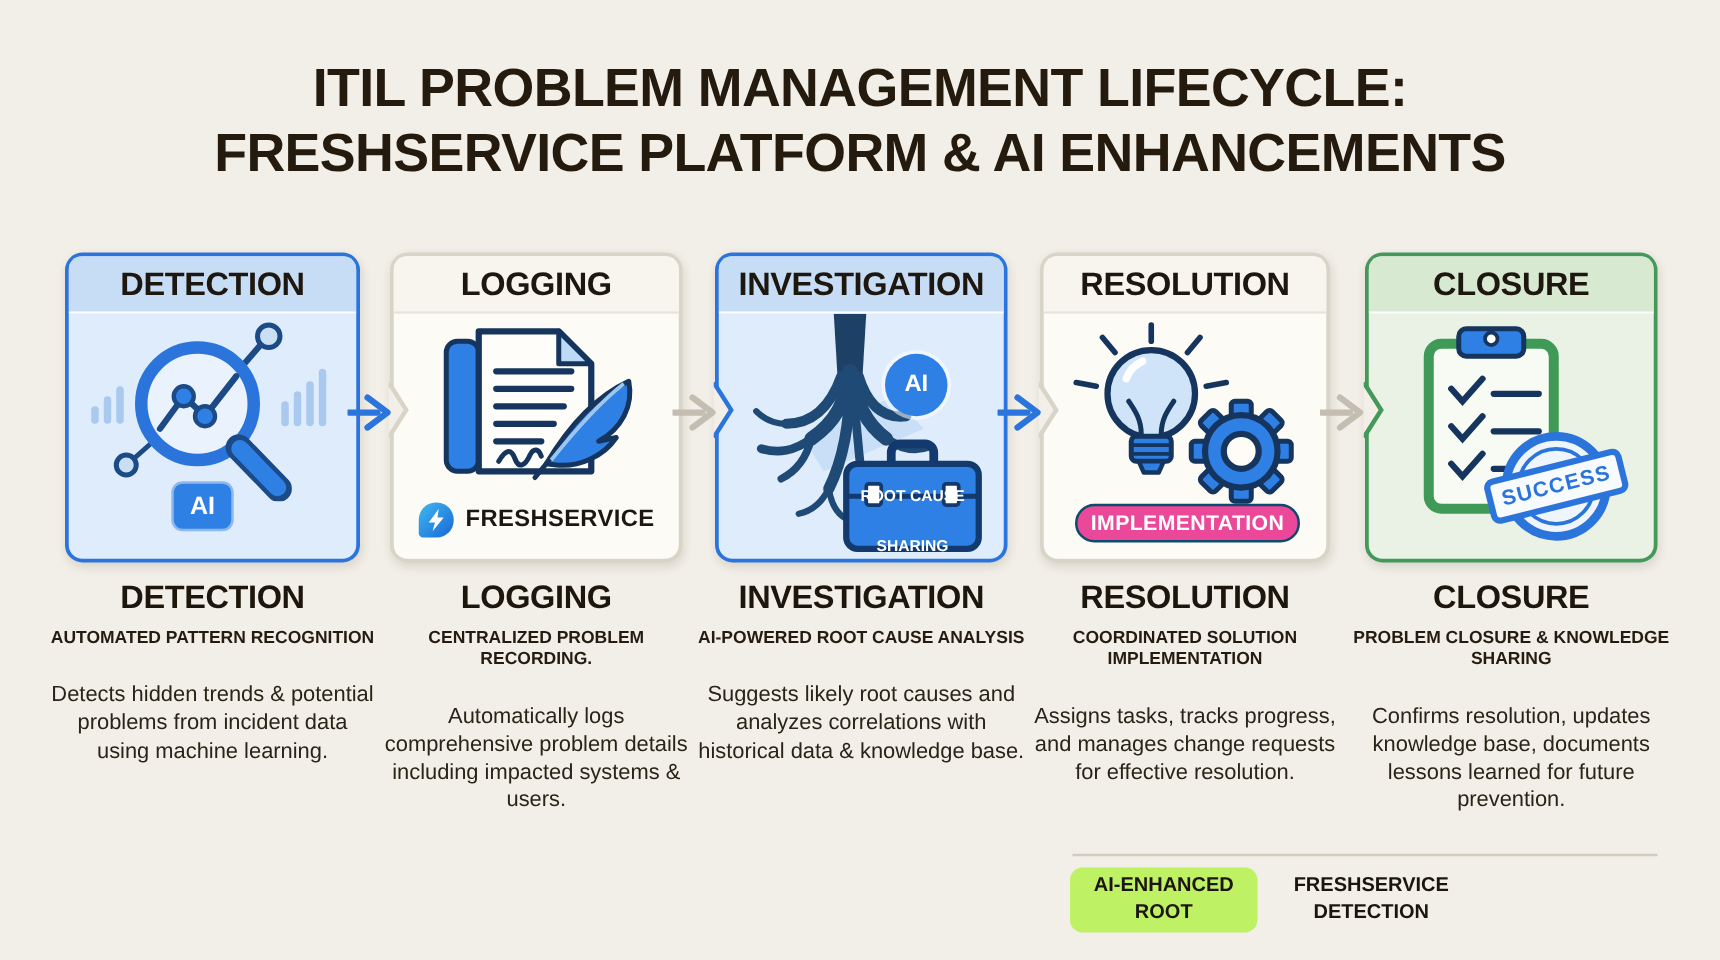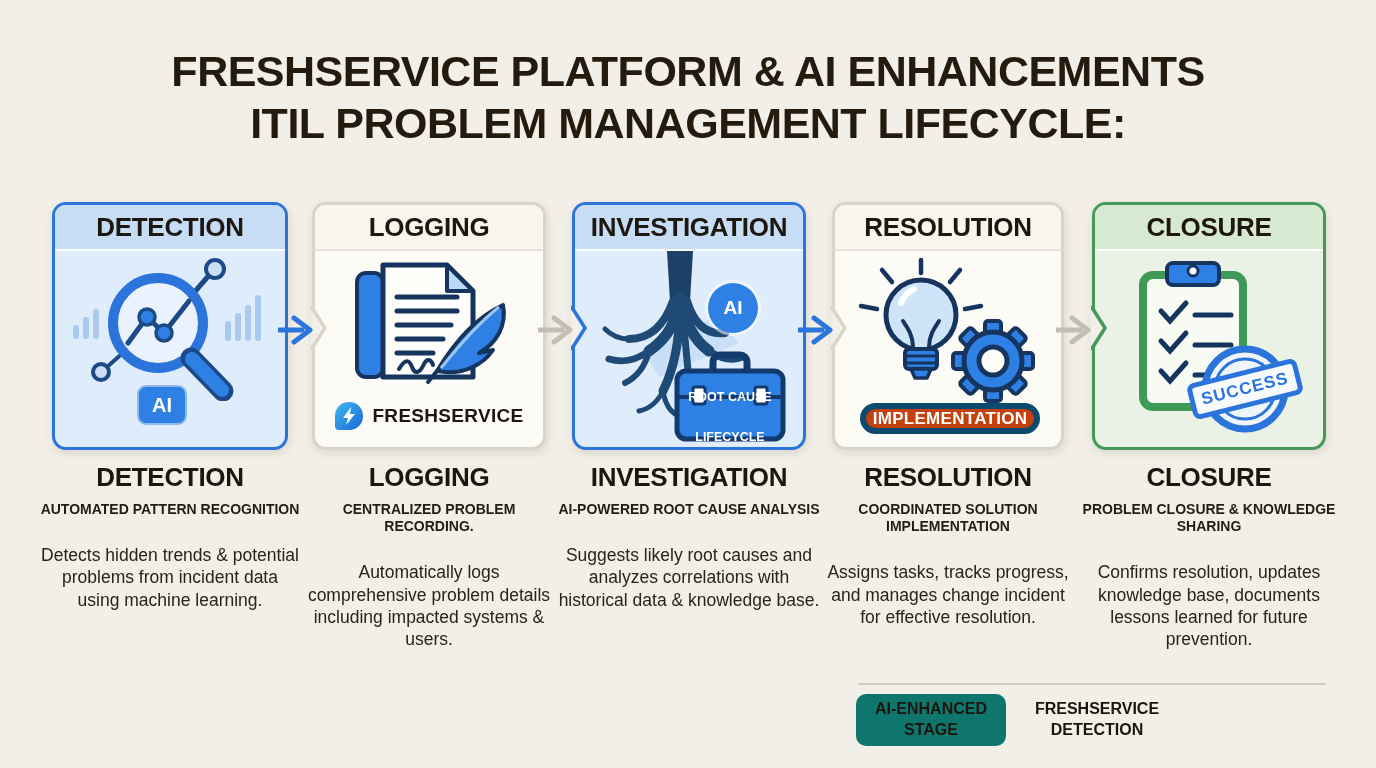--- a/index.html
+++ b/index.html
@@ -65,21 +65,21 @@
     display:flex;align-items:center;justify-content:center;
     box-shadow:0 0 0 3px rgba(255,255,255,.55);
   }
   .toolbox-label{
     position:absolute;left:102px;top:148px;width:106px;height:38px;
     color:#fff;font-weight:800;font-size:12.5px;line-height:1.25;text-align:center;
     display:flex;flex-direction:column;align-items:center;justify-content:center;gap:24px;
   }
   .impl-pill{
     position:absolute;left:25px;top:152px;width:180px;height:31px;border-radius:16px;
-    background:#c2410c;border:6px solid #0c4a6e;
+    background:#ec4899;border:2px solid #0c4a6e;
     color:#fff;font-weight:800;font-size:17px;letter-spacing:.3px;
     display:flex;align-items:center;justify-content:center;box-sizing:border-box;
   }
   .stamp-label{
     position:absolute;left:96px;top:123px;width:108px;height:30px;
     transform:rotate(-14deg);
     color:#2b74dc;font-weight:900;font-size:17px;letter-spacing:1px;
     display:flex;align-items:center;justify-content:center;
   }
 
@@ -90,33 +90,33 @@
   .stage-desc{font-size:17.5px;font-weight:400;color:#2a2317;line-height:1.28;margin-top:26px;}
 
   
   .legend-divider{position:absolute;top:683px;left:858px;width:468px;height:2px;background:#b9b0a0;opacity:.55;}
   .legend-item{
     position:absolute;top:694px;text-align:center;
     font-size:16px;font-weight:800;color:#1b150e;line-height:1.3;
   }
   .legend-item span{display:block;}
   .legend-chip{
-    left:856px;width:150px;background:#0f766e;border-radius:10px;padding:5px 0;
+    left:856px;width:150px;background:#bef264;border-radius:10px;padding:5px 0;
   }
   .legend-plain-1{left:1022px;width:150px;padding:5px 0;}
   .legend-plain-2{left:1186px;width:152px;padding:5px 0;}
 </style>
 </head>
 <body>
 
 <div class="canvas">
 
   <div class="title">
+    <div>ITIL PROBLEM MANAGEMENT LIFECYCLE:</div>
     <div>FRESHSERVICE PLATFORM &amp; AI ENHANCEMENTS</div>
-    <div>ITIL PROBLEM MANAGEMENT LIFECYCLE:</div>
   </div>
 
   <div class="stage-card theme-blue" style="left:52px;width:236px;">
     <div class="card-header">DETECTION</div>
     <div class="card-body">
       <svg width="210" height="150" viewBox="0 0 210 150" style="position:absolute;left:10px;top:0;">
         <g fill="#a9c9ee">
           <rect x="8" y="74" width="6" height="14" rx="3"></rect>
           <rect x="18" y="66" width="6" height="22" rx="3"></rect>
           <rect x="28" y="58" width="6" height="30" rx="3"></rect>
@@ -211,21 +211,21 @@
         </g>
         <rect x="138" y="104" width="34" height="26" rx="7" fill="none" stroke="#123a6e" stroke-width="7"></rect>
         <rect x="102" y="120" width="106" height="68" rx="9" fill="#2f80e4" stroke="#123a6e" stroke-width="5"></rect>
         <line x1="104" y1="146" x2="206" y2="146" stroke="#123a6e" stroke-width="4"></line>
         <rect x="118" y="136" width="12" height="17" rx="2" fill="#ffffff" stroke="#123a6e" stroke-width="3"></rect>
         <rect x="180" y="136" width="12" height="17" rx="2" fill="#ffffff" stroke="#123a6e" stroke-width="3"></rect>
       </svg>
       <div class="ai-circle">AI</div>
       <div class="toolbox-label">
         <span>ROOT CAUSE</span>
-        <span>LIFECYCLE</span>
+        <span>SHARING</span>
       </div>
     </div>
   </div>
 
   <div class="stage-card theme-gray" style="left:832px;width:232px;">
     <div class="notch">
       <svg width="20" height="46" viewBox="0 0 20 46">
         <polygon points="0,1 14,23 0,45" fill="#f2efe8"></polygon>
         <polyline points="0,1 14,23 0,45" fill="none" stroke="#d8d4c8" stroke-width="3.5"></polyline>
       </svg>
@@ -334,31 +334,31 @@
     <div class="stage-desc">Automatically logs comprehensive problem details including impacted systems &amp; users.</div>
   </div>
   <div class="stage-text" style="left:558px;width:262px;">
     <div class="stage-name">INVESTIGATION</div>
     <div class="stage-subtitle">AI-POWERED ROOT CAUSE ANALYSIS</div>
     <div class="stage-desc">Suggests likely root causes and analyzes correlations with historical data &amp; knowledge base.</div>
   </div>
   <div class="stage-text" style="left:822px;width:252px;">
     <div class="stage-name">RESOLUTION</div>
     <div class="stage-subtitle">COORDINATED SOLUTION IMPLEMENTATION</div>
-    <div class="stage-desc">Assigns tasks, tracks progress, and manages change incident for effective resolution.</div>
+    <div class="stage-desc">Assigns tasks, tracks progress, and manages change requests for effective resolution.</div>
   </div>
   <div class="stage-text" style="left:1080px;width:258px;">
     <div class="stage-name">CLOSURE</div>
     <div class="stage-subtitle">PROBLEM CLOSURE &amp; KNOWLEDGE SHARING</div>
     <div class="stage-desc">Confirms resolution, updates knowledge base, documents lessons learned for future prevention.</div>
   </div>
 
   <div class="legend-divider"></div>
   <div class="legend-item legend-chip">
     <span>AI-ENHANCED</span>
-    <span>STAGE</span>
+    <span>ROOT</span>
   </div>
   <div class="legend-item legend-plain-1">
     <span>FRESHSERVICE</span>
     <span>DETECTION</span>
   </div>
 
 </div>
 
 </body></html>

